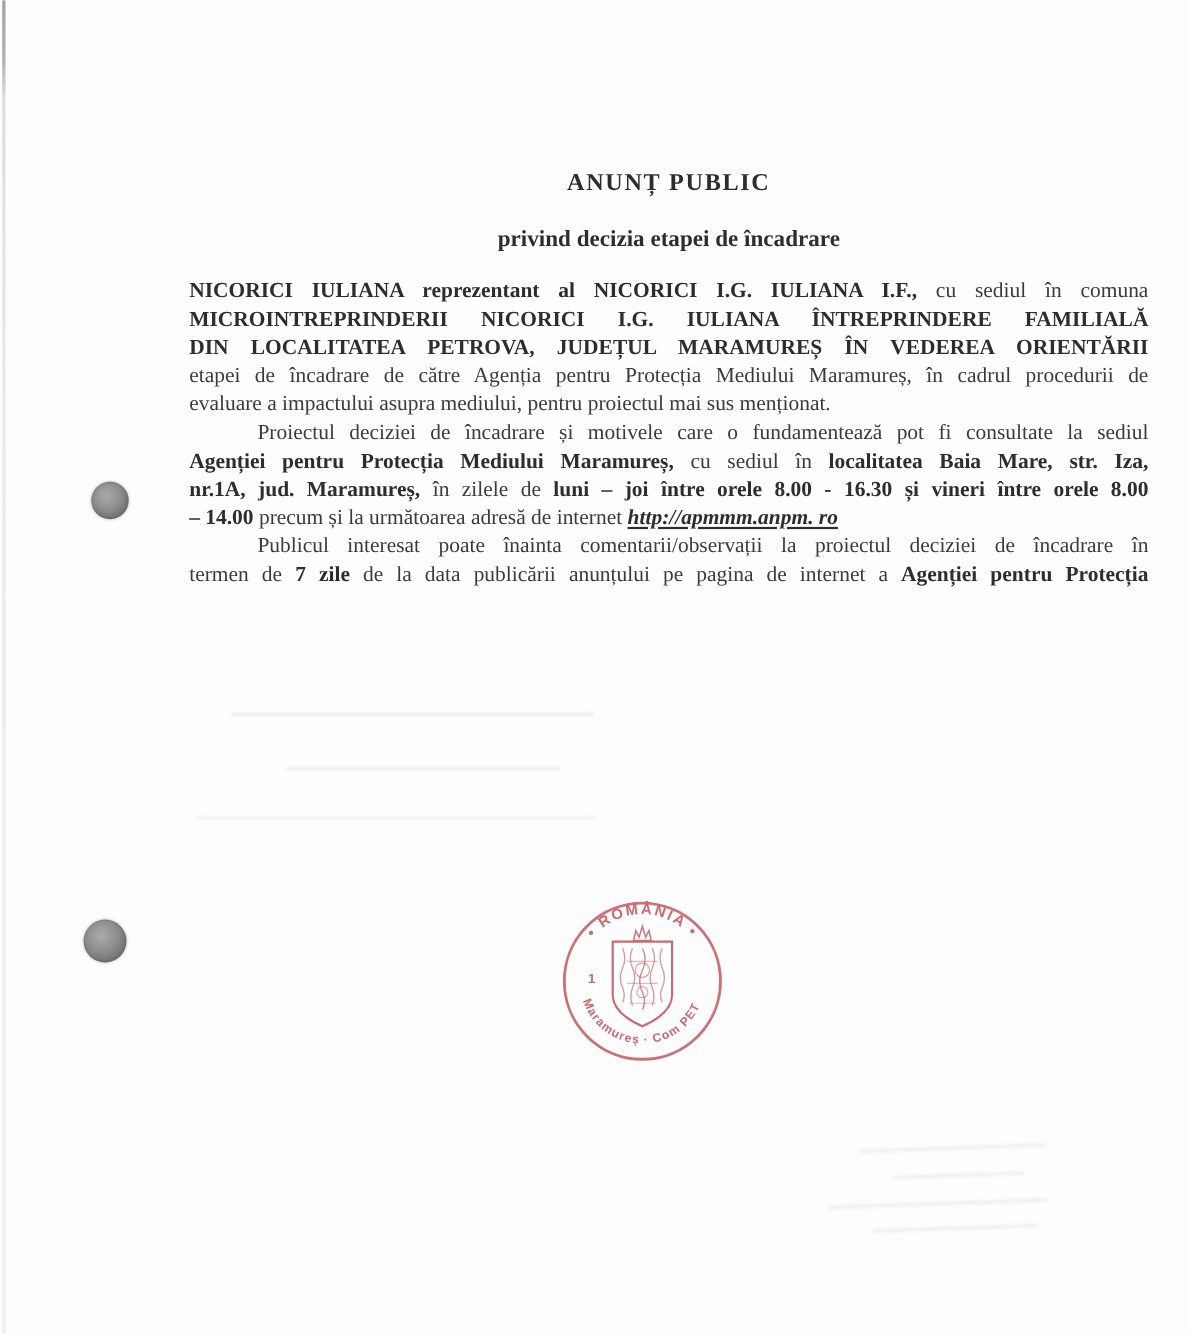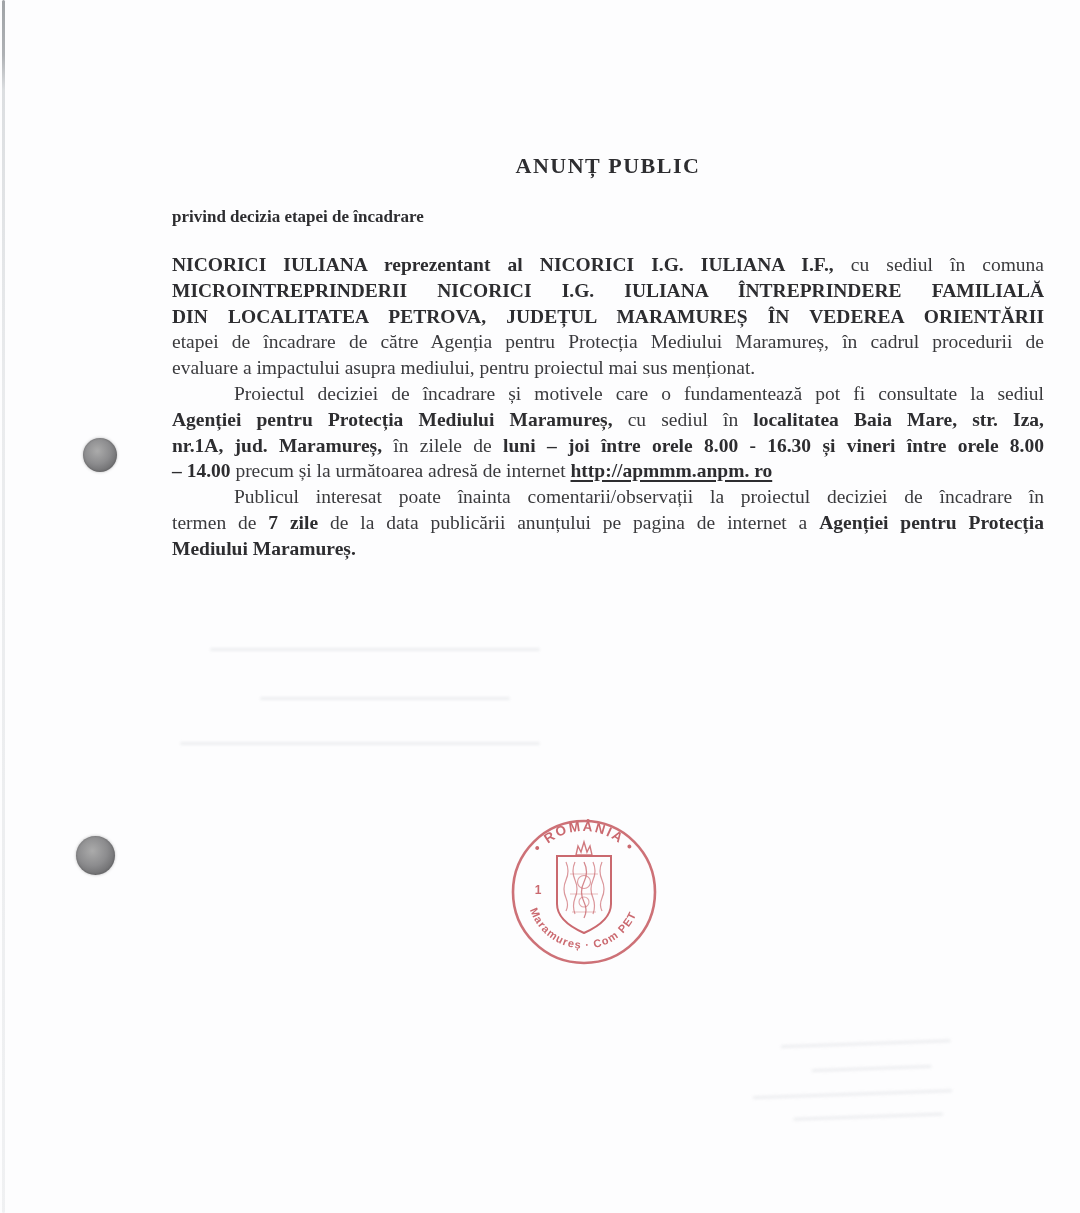--- a/index.html
+++ b/index.html
@@ -39,31 +39,31 @@
     font-size:19.5px;
     filter:blur(0.25px);
     margin-left:32px;
   }
   .title {
     text-align:center; font-size:22px; font-weight:bold;
     letter-spacing:1.5px; line-height:28px; margin-bottom:24px;
     color:var(--ink-bold, #2e2e31);
   }
   .subtitle {
-    text-align:left; font-size:17px; font-weight:bold;
+    text-align:center; font-size:21px; font-weight:bold;
     line-height:26px; margin-bottom:22px;
     color:var(--ink-bold, #2e2e31);
   }
   .body-text { width:100%; }
   .para { margin:0; }
   .line { line-height:25.8px; white-space:normal; text-align:left; }
   .line.j { text-align:justify; text-align-last:justify; }
   .line.indent { text-indent:62px; }
   .b { font-weight:bold; color:var(--ink-bold, #2e2e31); }
-  .u { text-decoration:underline; text-underline-offset:3px; text-decoration-thickness:1.5px; }
+  .u { text-decoration:underline; text-underline-offset:3px; text-decoration-thickness:1.5px;font-style:italic; }
 
   
   .stamp {
     position:absolute; left:499px; top:807px; width:170px; height:170px;
     opacity:.88;
   }
   .stamp svg { width:100%; height:100%; }
   .stamp text {
     font-family:"Liberation Sans", sans-serif;
     font-weight:bold;
@@ -109,21 +109,20 @@
         </div>
         <div class="para">
           <div class="line j indent"><span>Proiectul deciziei de încadrare și motivele care o fundamentează pot fi consultate la sediul</span></div>
           <div class="line j"><span class="b">Agenției pentru Protecția Mediului Maramureș,</span><span> cu sediul în </span><span class="b">localitatea Baia Mare, str. Iza,</span></div>
           <div class="line j"><span class="b">nr.1A, jud. Maramureș,</span><span> în zilele de </span><span class="b">luni – joi între orele 8.00 - 16.30 și vineri între orele 8.00</span></div>
           <div class="line"><span class="b">– 14.00</span><span> precum și la următoarea adresă de internet </span><span class="b u">http://apmmm.anpm. ro</span></div>
         </div>
         <div class="para">
           <div class="line j indent"><span>Publicul interesat poate înainta comentarii/observații la proiectul deciziei de încadrare în</span></div>
           <div class="line j"><span>termen de </span><span class="b">7 zile</span><span> de la data publicării anunțului pe pagina de internet a </span><span class="b">Agenției pentru Protecția</span></div>
-          <div class="line"><span class="b">Mediului Maramureș.</span></div>
         </div>
       </div>
   </div>
 
   <div class="stamp">
     <svg viewBox="-85 -85 170 170" xmlns="http://www.w3.org/2000/svg">
       <circle cx="0" cy="0" r="71" fill="none" stroke="var(--stamp, #c4555c)" stroke-width="2.6" opacity=".95"></circle>
       <defs>
         <path id="arcTop" d="M -57 -4 A 57 57 0 0 1 57 -4" fill="none"></path>
         <path id="arcBot" d="M -54 18 A 57 57 0 0 0 54 18" fill="none"></path>

